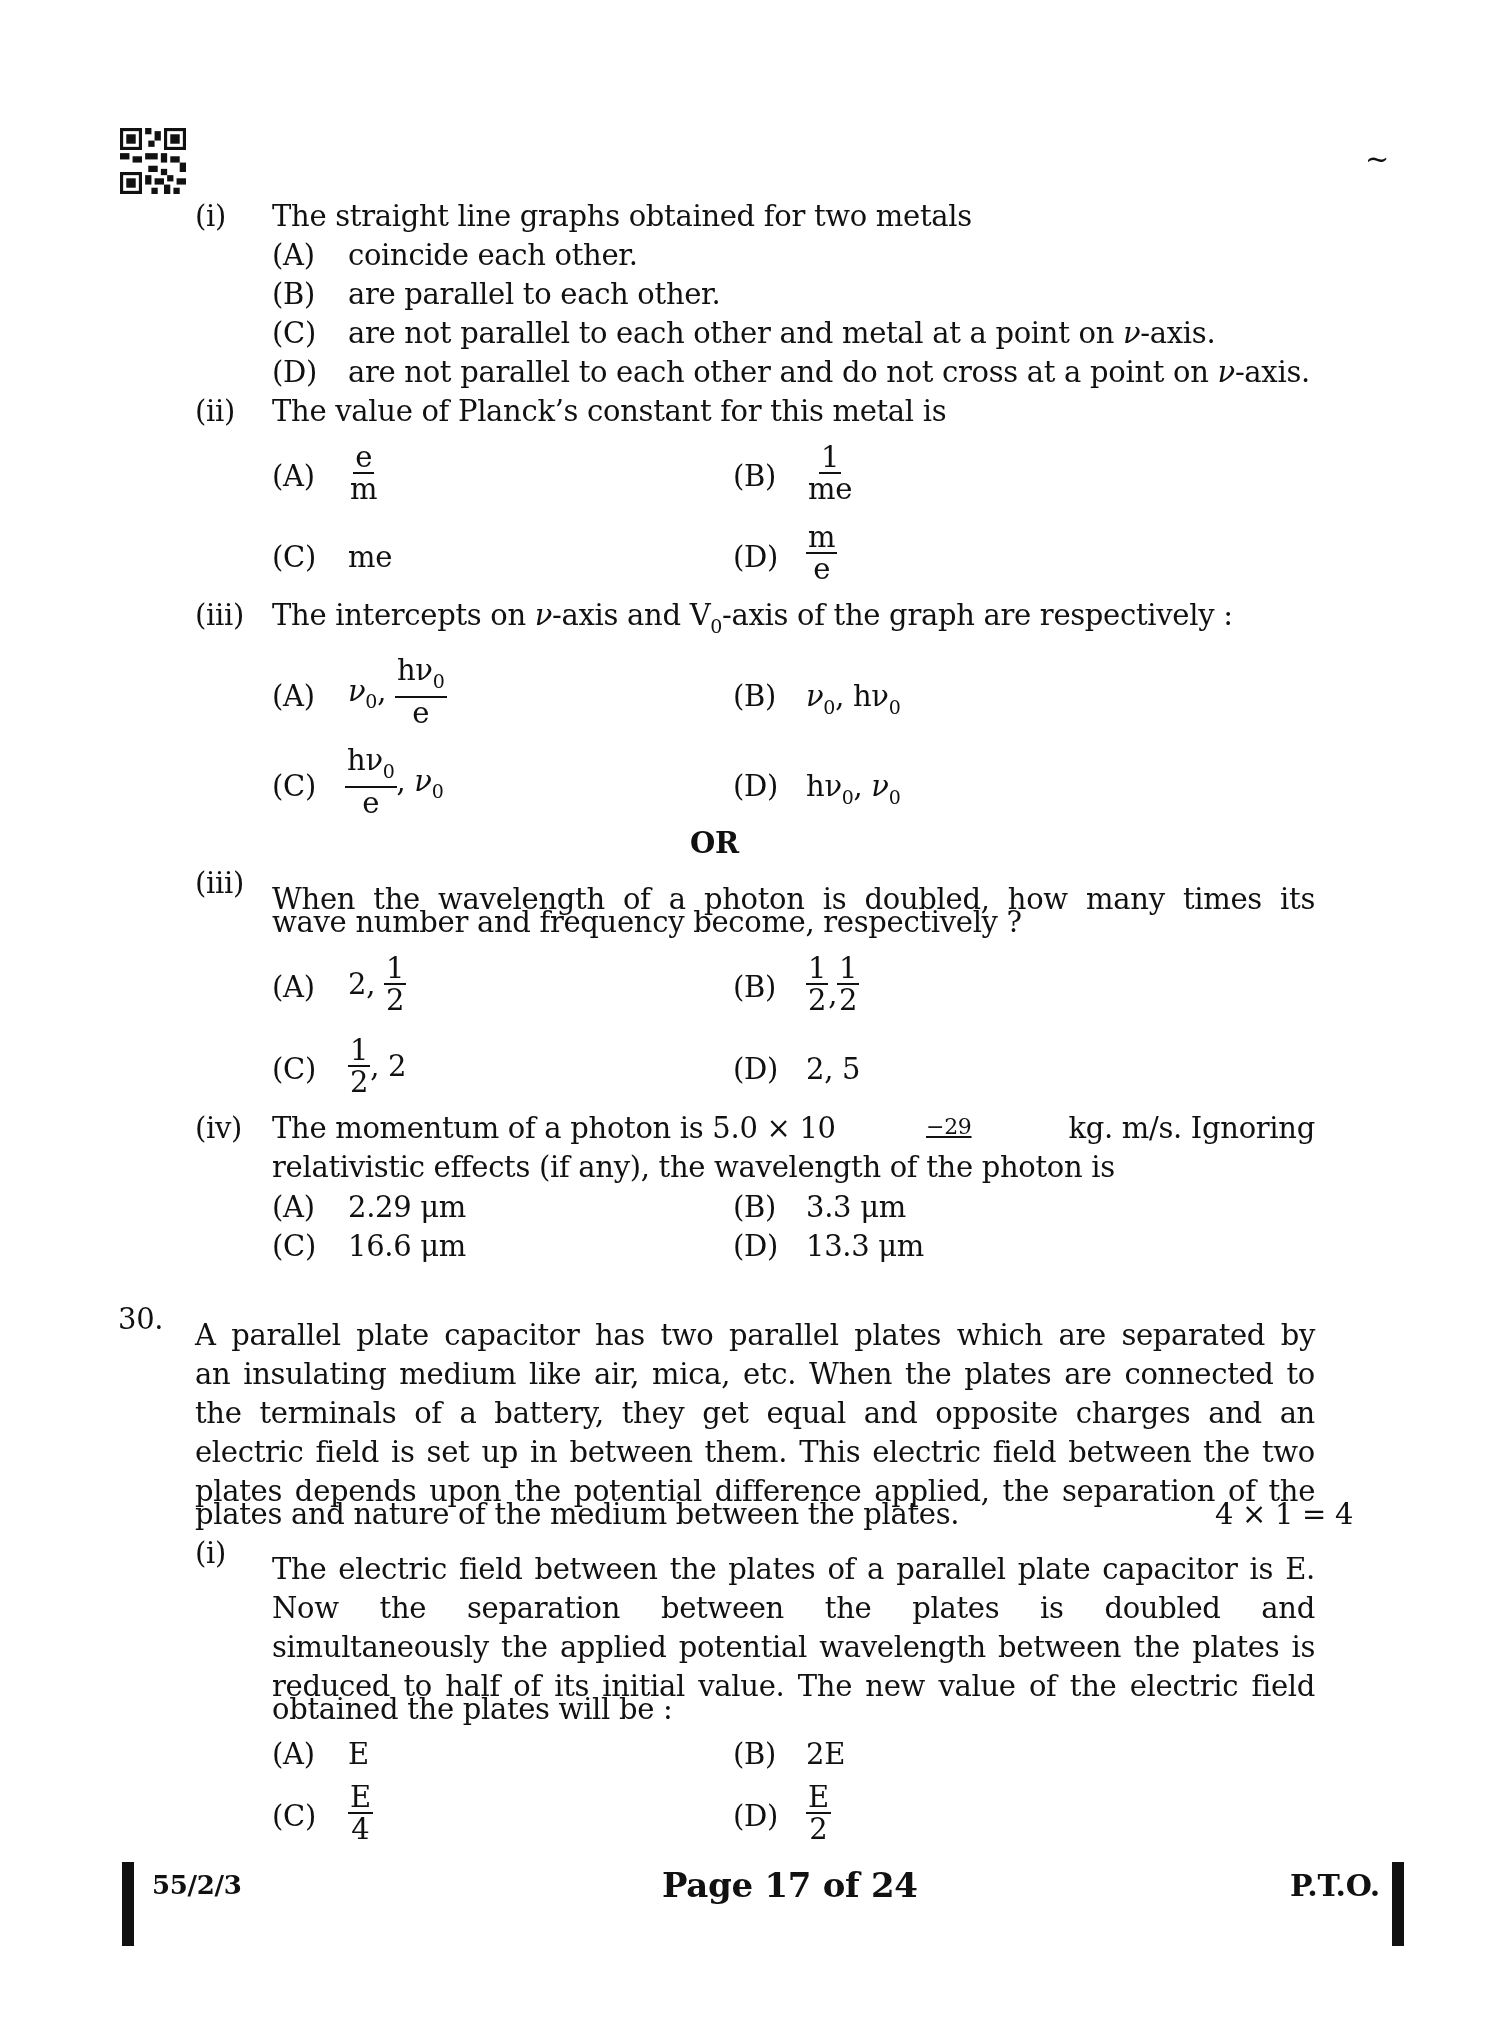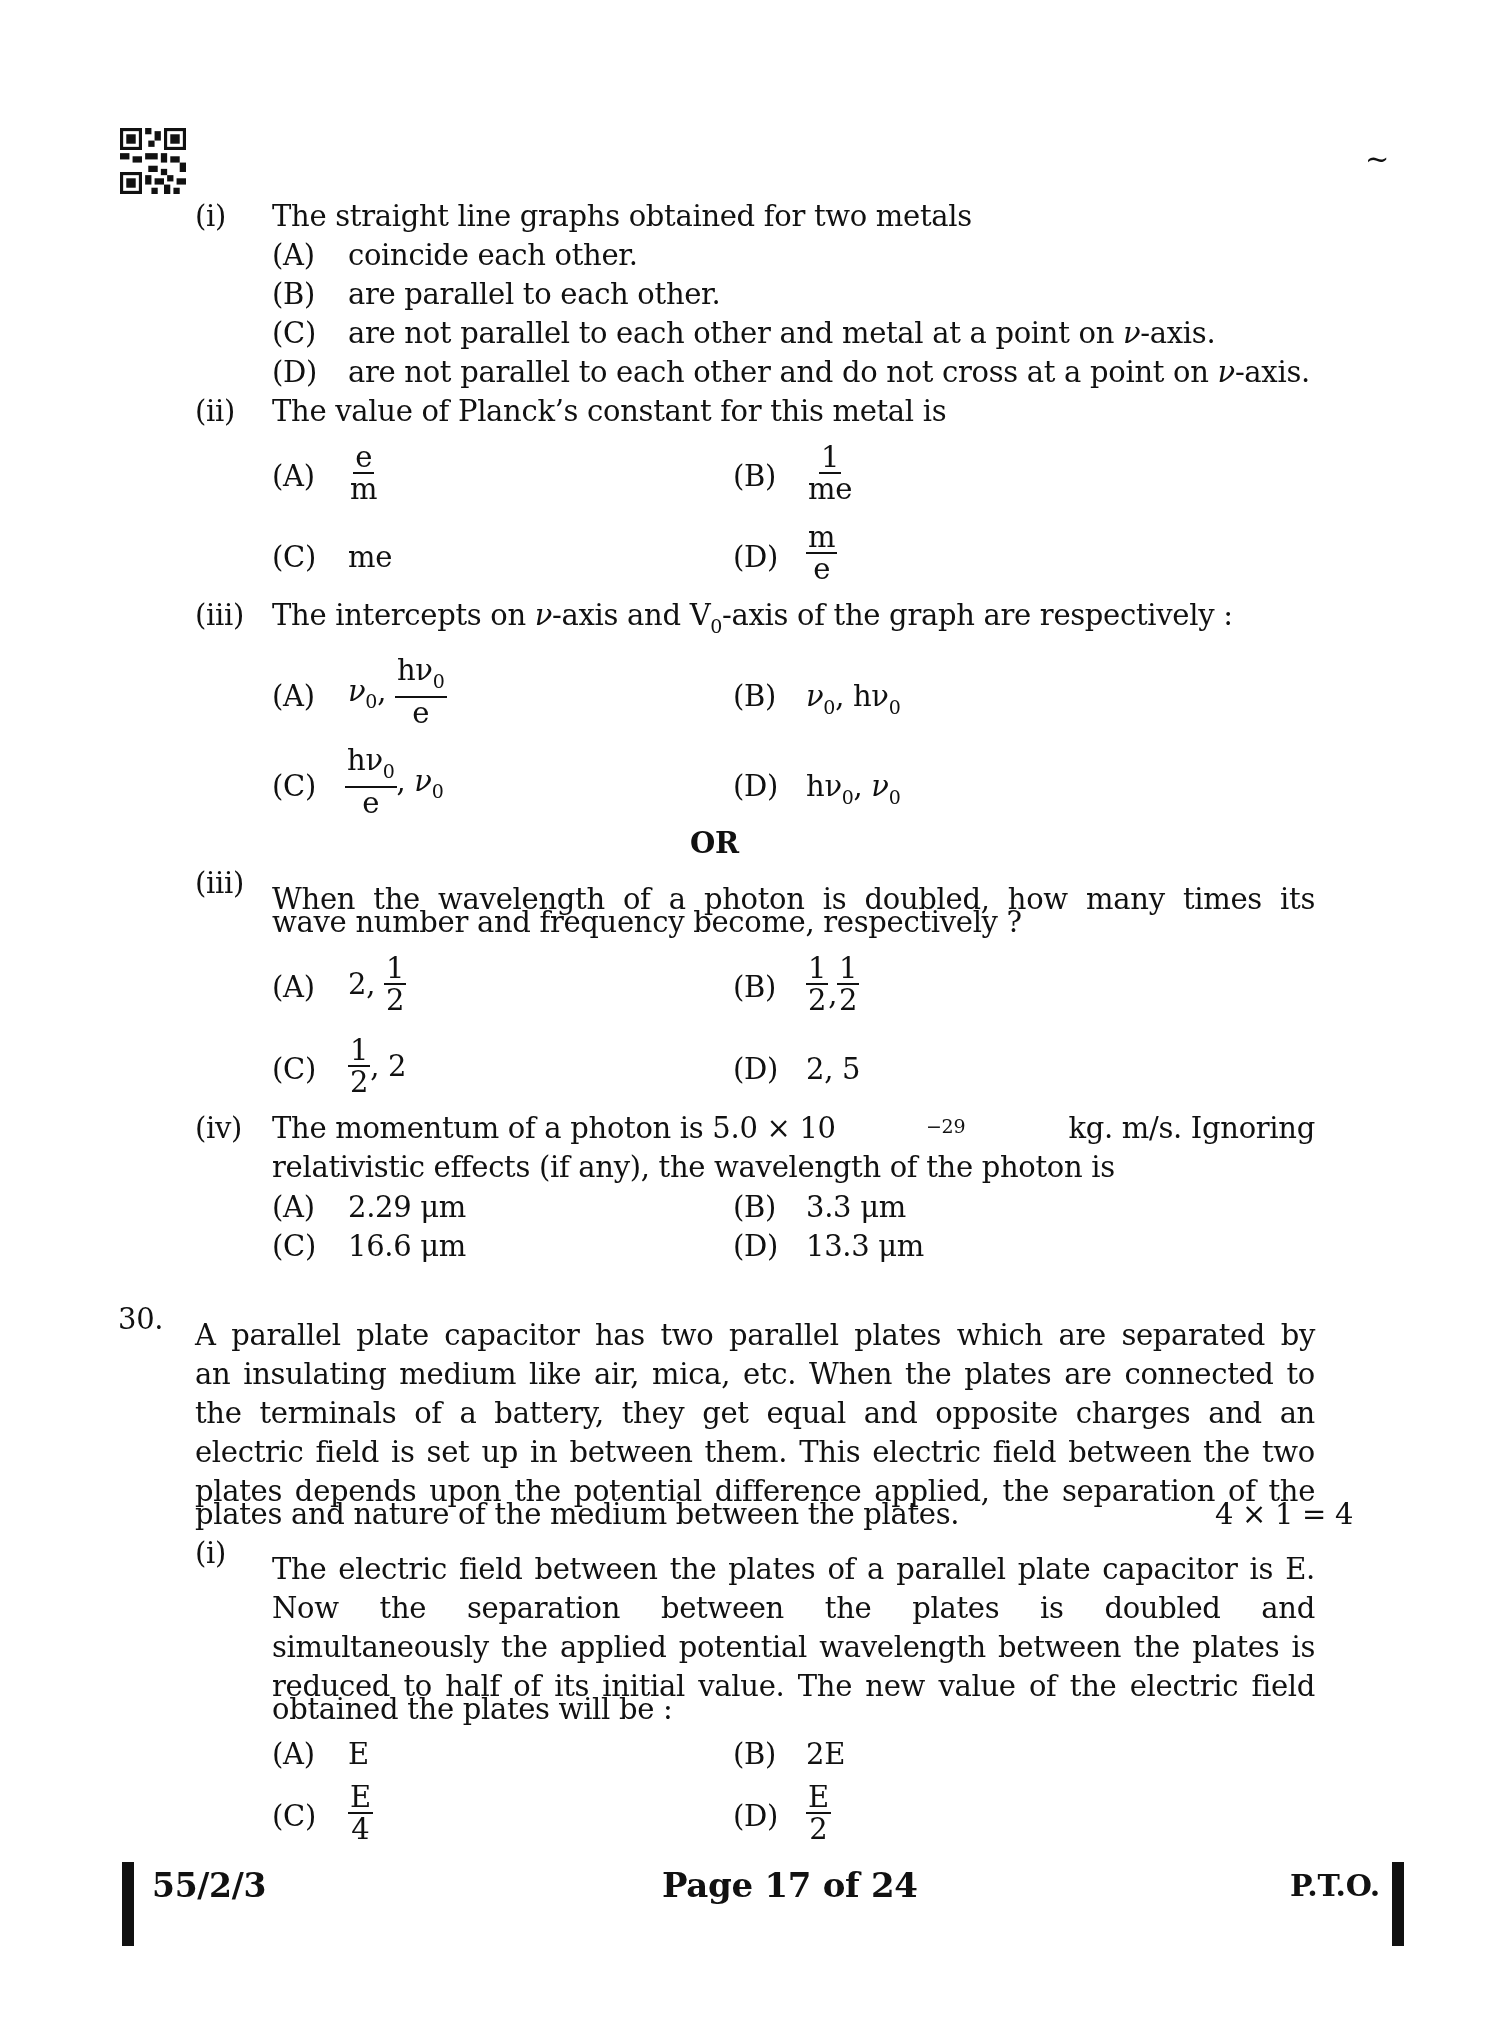--- a/index.html
+++ b/index.html
@@ -5,21 +5,21 @@
   html, body { margin:0; padding:0; background:#ffffff; }
   body { width:1505px; height:2034px; position:relative; overflow:hidden;
          font-family:"DejaVu Serif","Liberation Serif",serif; color:#111; }
   .abs { position:absolute; }
   .t { font-size:29px; line-height:39px; white-space:nowrap; letter-spacing:-0.3px; }
   .just { text-align:justify; text-align-last:justify; white-space:normal;margin-top:16px; }
   .frac { display:inline-flex; flex-direction:column; align-items:center; vertical-align:middle; line-height:30px; }
   .frac .num { border-bottom:2px solid #111; padding:0 2px; }
   .frac .den { padding:0 2px; }
   .sub { font-size:19px; vertical-align:-8px; }
-  .sup { font-size:19px; vertical-align:14px; }
+  .sup { font-size:22px; vertical-align:14px;text-decoration:underline; }
   .it { font-style:italic; }
   .bold { font-weight:bold; }
   .qr { position:absolute; left:120px; top:128px; width:66px; height:66px; }
   .bar { position:absolute; background:#111; width:12px; height:84px; }
 </style>
 </head>
 <body>
 
 <svg class="qr" viewBox="0 0 21 21">
   <rect width="21" height="21" fill="#fff"></rect>
@@ -180,16 +180,16 @@
       <span class="num">E</span>
       <span class="den">4</span>
     </span></div>
 <div class="abs t" style="left:733px; top:1797px;">(D)</div>
 <div class="abs t" style="left:806px; top:1782px;"><span class="frac">
       <span class="num">E</span>
       <span class="den">2</span>
     </span></div>
 
 <div class="bar" style="left:122px; top:1862px;"></div>
-<div class="abs t bold" style="left:152px; top:1866px; font-size:33px;">55/2/3</div>
+<div class="abs t bold" style="left:152px; top:1866px; font-size:26px;">55/2/3</div>
 <div class="abs t bold" style="left:662px; top:1866px; font-size:34px;">Page 17 of 24</div>
 <div class="abs t bold" style="left:1290px; top:1866px; font-size:30px;">P.T.O.</div>
 <div class="bar" style="left:1392px; top:1862px;"></div>
 
 </body></html>

